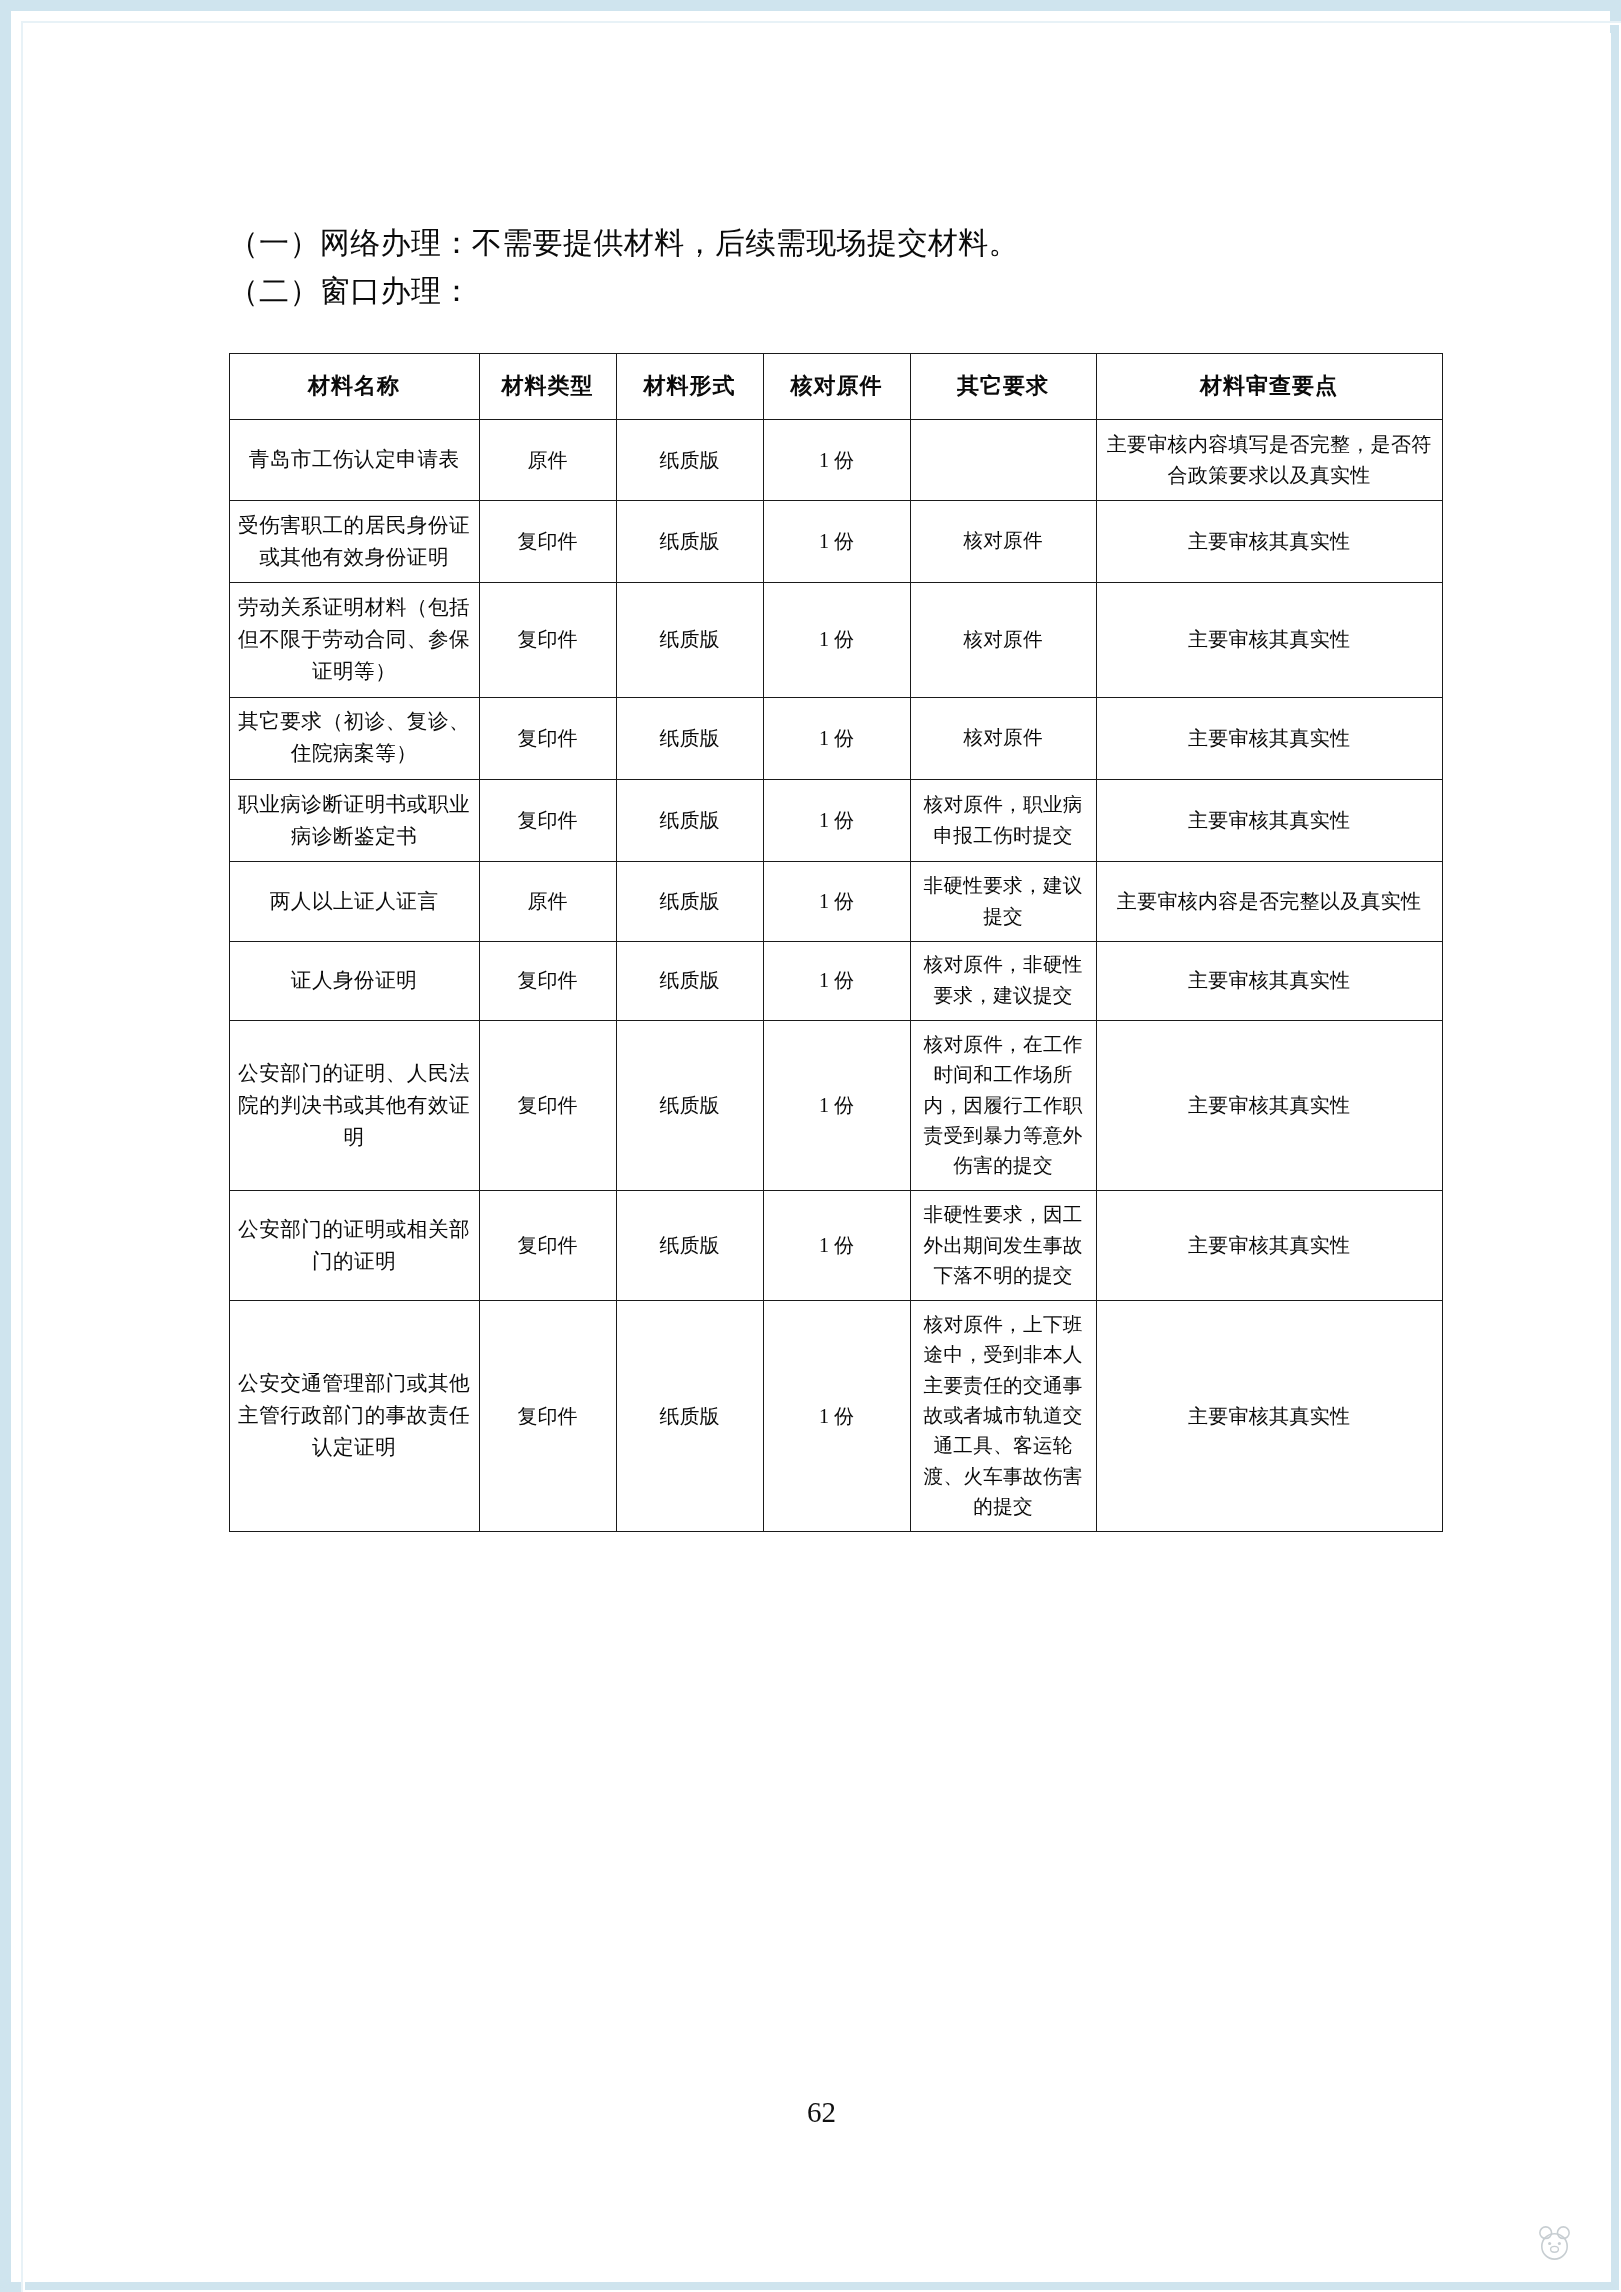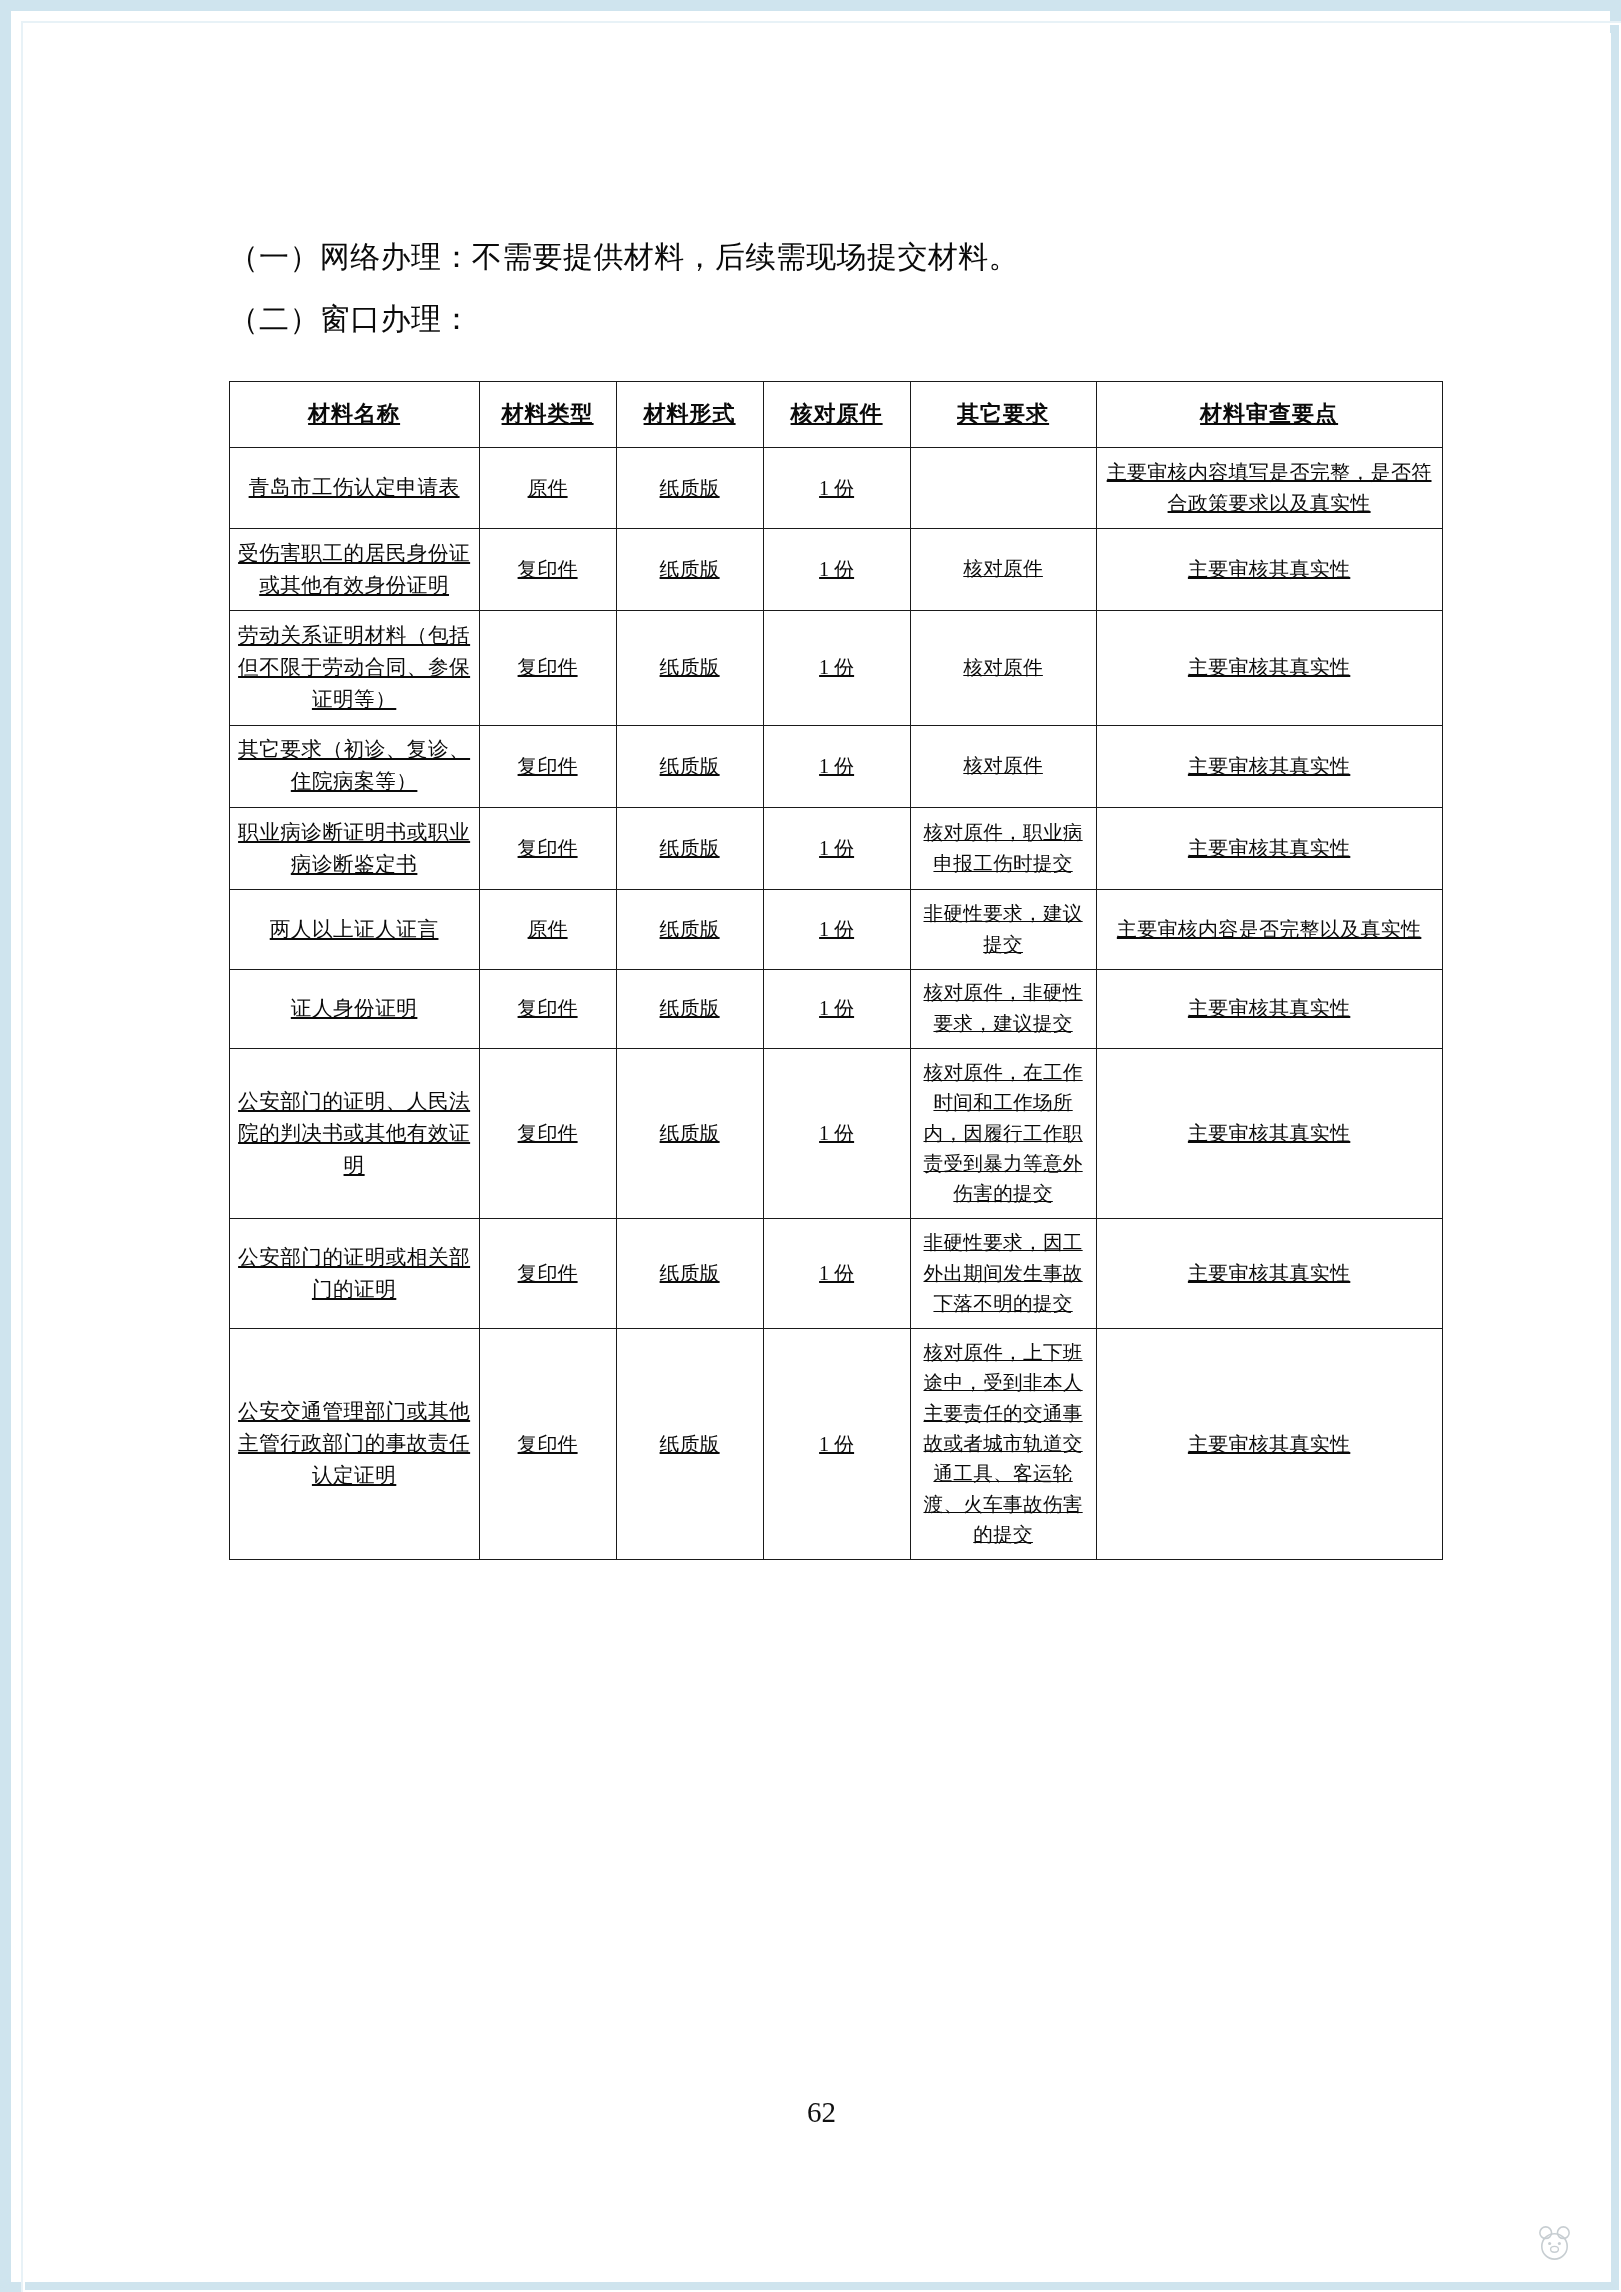--- a/index.html
+++ b/index.html
@@ -43,29 +43,28 @@
     top: 186px;
     width: 1225px;
   }
   .lead-para {
     font-size: 30px;
     line-height: 1.62;
     color: #0a0a0a;
     letter-spacing: 0.4px;
     white-space: nowrap;
   }
-  .lead-para .ln { display: block; margin-top: 14px; }
+  .lead-para .ln { display: block; }
   table.materials {
     margin-top: 37px;
     border-collapse: collapse;
     table-layout: fixed;
     width: 1213px;
     font-size: 20px;
     color: #0a0a0a;
-    text-decoration: underline;
   }
   table.materials th,
   table.materials td {
     border: 1.6px solid #1a1a1a;
     vertical-align: middle;
     text-align: center;
     padding: 8.8px 6.9px;
     line-height: 1.55;
     word-break: break-all;
   }

